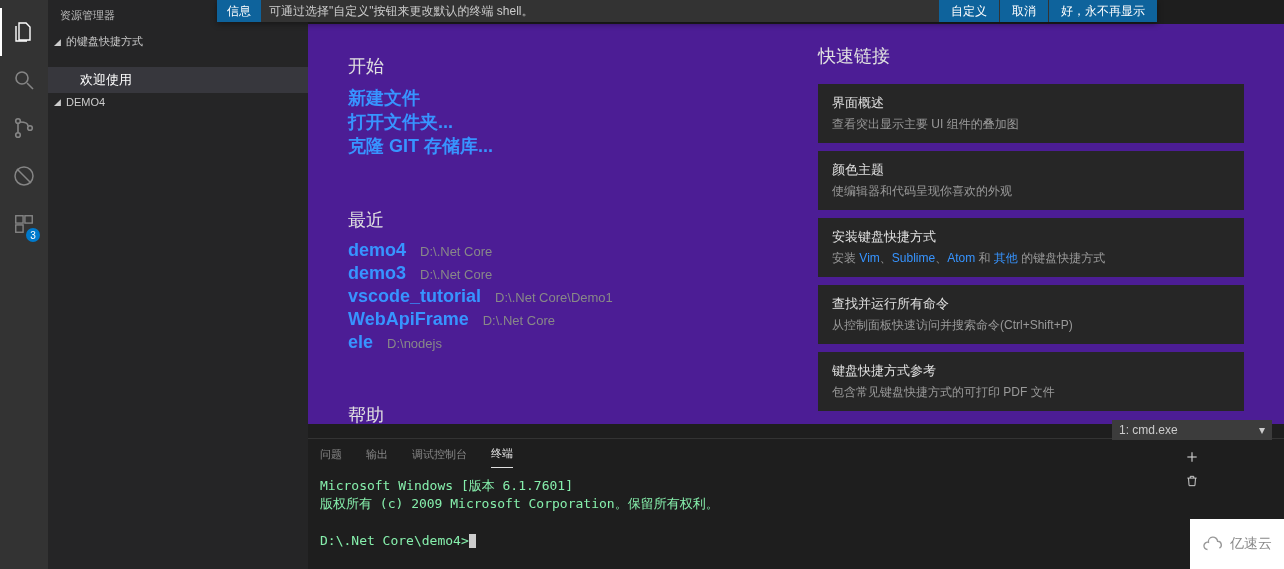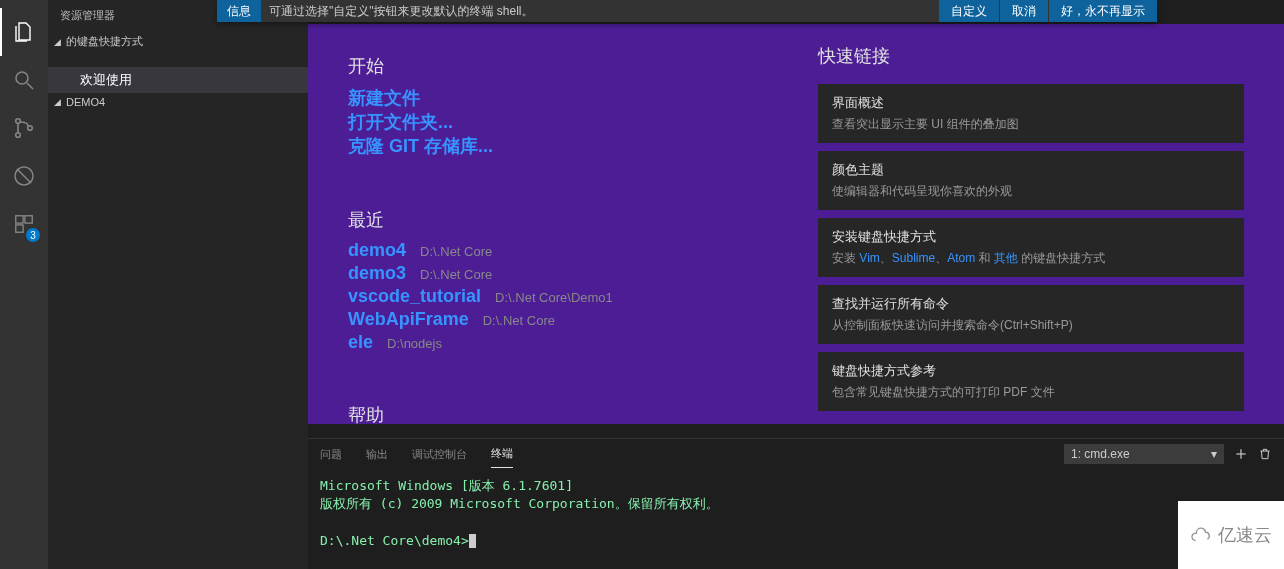--- a/index.html
+++ b/index.html
@@ -162,20 +162,21 @@
   padding: 0 12px;
   font-size: 11px;
 }
 .ptab { color: #888; margin-right: 24px; cursor: pointer; padding: 6px 0; }
 .ptab.active { color: #e0e0e0; border-bottom: 1px solid #e0e0e0; }
 .panel-right {
   margin-left: auto;
   display: flex;
   align-items: center;
   gap: 10px;
+  flex-direction: column;
 }
 .term-select {
   background: #3c3c3c;
   color: #ccc;
   border: 1px solid #3c3c3c;
   font-size: 12px;
   padding: 2px 6px;
   width: 160px;
   display: flex;
   justify-content: space-between;
@@ -198,22 +199,22 @@
   background: #ccc;
   vertical-align: middle;
 }
 
 
 .watermark {
   position: absolute;
   right: 0; bottom: 0;
   background: #fff;
   color: #888;
-  font-size: 18px;
-  padding: 22px 12px;
+  font-size: 14px;
+  padding: 16px 12px;
   display: flex;
   align-items: center;
   gap: 6px;
 }
 .watermark svg { color: #999; }
 
 svg { display: block; }
 </style>
 </head>
 <body>

